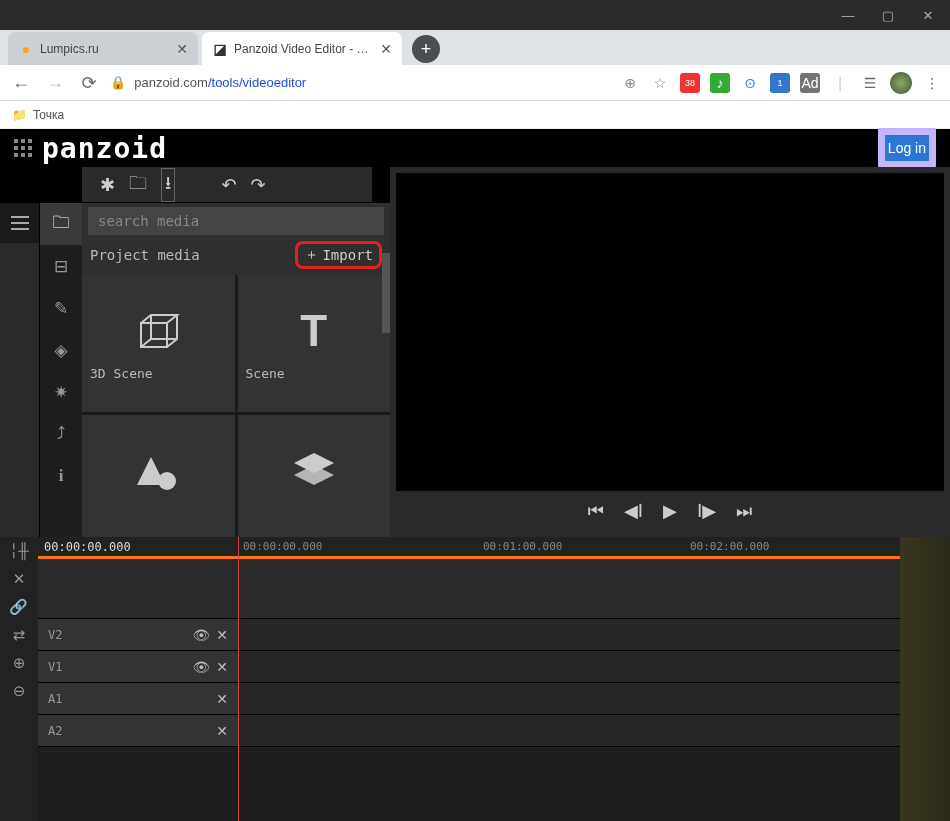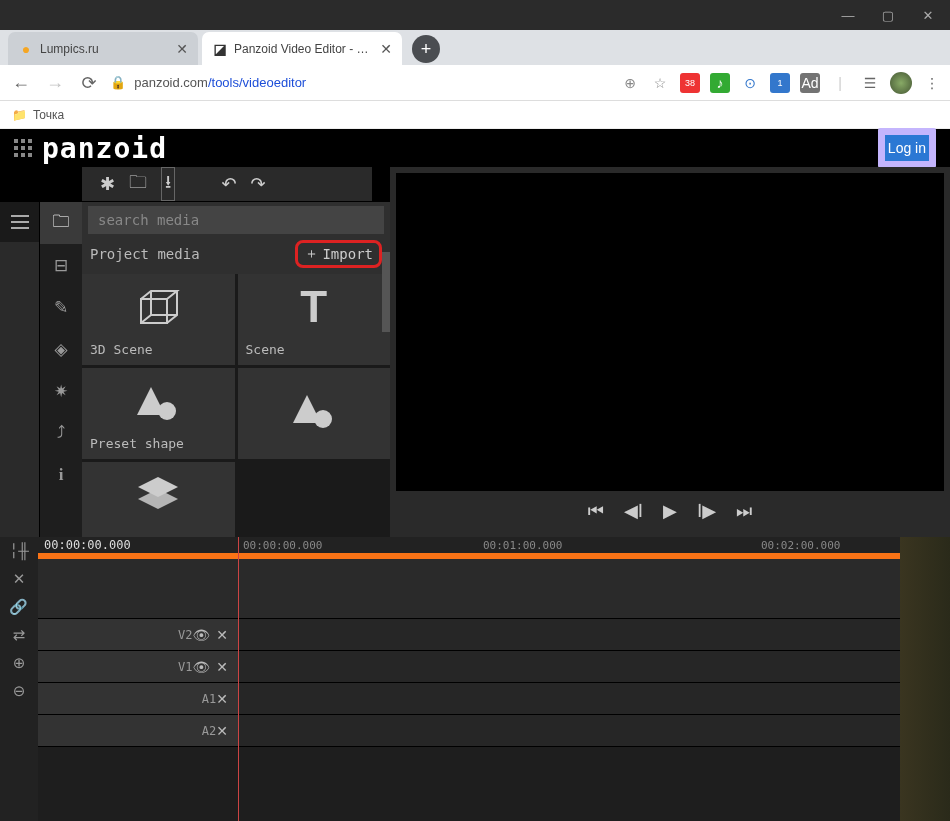--- a/index.html
+++ b/index.html
@@ -54,28 +54,28 @@
 .cell .cicon { font-size: 38px; color: #ccc; height: 50px; display: flex; align-items: center; justify-content: center; }
 .cell .clabel { font-family: monospace; font-size: 13px; color: #bbb; align-self: flex-start; width: 100%; }
 .scrollbar { position: absolute; right: 0; top: 50px; width: 8px; height: 80px; background: #555; }
 .preview { flex: 1; display: flex; flex-direction: column; background: #2a2a2a; padding: 6px; }
 .canvas { flex: 1; background: #000; }
 .controls { height: 40px; display: flex; align-items: center; justify-content: center; gap: 20px; color: #ccc; font-size: 18px; }
 .timeline { flex: 1; background: #1e1e1e; display: flex; }
 .tltools { width: 38px; background: #222; display: flex; flex-direction: column; }
 .tltools .tlt { height: 28px; display: flex; align-items: center; justify-content: center; color: #999; font-size: 15px; }
 .tlmain { flex: 1; display: flex; flex-direction: column; position: relative; }
-.tlruler { height: 22px; background: #222; display: flex; align-items: center; position: relative; border-bottom: 6px solid #f97316; }
+.tlruler { height: 22px; background: #222; display: flex; align-items: center; position: relative; border-bottom: 3px solid #f97316; }
 .tlruler .stamp { position: absolute; font-family: monospace; font-size: 11px; color: #888; }
 .tlruler .cursor-time { font-family: monospace; font-size: 12px; color: #ddd; padding-left: 6px; }
 .playhead { position: absolute; left: 200px; top: 0; bottom: 0; width: 1px; background: #c44; z-index: 5; }
 .tltracks { flex: 1; display: flex; flex-direction: column; }
 .tlspace { height: 60px; background: #2a2a2a; border-bottom: 1px solid #000; }
 .track { height: 32px; display: flex; align-items: center; background: #2f2f2f; border-bottom: 1px solid #000; }
-.trackhead { width: 200px; display: flex; align-items: center; justify-content: flex-end; padding: 0 10px; background: #333; height: 100%; }
+.trackhead { width: 200px; display: flex; align-items: center; justify-content: space-between; padding: 0 10px; background: #333; height: 100%; }
 .trackhead .tname { font-family: monospace; font-size: 12px; color: #999; }
 .trackhead .tctrls { display: flex; gap: 6px; color: #bbb; font-size: 14px; }
 .trackbody { flex: 1; background: #262626; height: 100%; }
 .tledge { width: 50px; background: linear-gradient(90deg,#3a3520,#2a2a1a); }
 svg { display: block; }
 </style>
 </head>
 <body>
 
 <div class="titlebar">
@@ -198,29 +198,20 @@
                         <path d="M8 36 L18 28 L44 28"></path>
                         <path d="M18 28 L18 4"></path>
                       </g>
                     </svg>
                 </div>
                 <div class="clabel">3D Scene</div>
               </div>
               <div class="cell">
                 <div class="cicon" style="font-size:44px;font-weight:bold;font-family:Arial;">T</div>
                 <div class="clabel">Scene</div>
-              </div>
-              <div class="cell">
-                <div class="cicon">
-                  <svg width="50" height="40" viewBox="0 0 50 40">
-                      <polygon points="18,6 4,34 32,34" fill="#ccc"></polygon>
-                      <circle cx="34" cy="30" r="9" fill="#ccc"></circle>
-                    </svg>
-                </div>
-                <div class="clabel">Preset shape</div>
               </div>
               <div class="cell">
                 <div class="cicon">
                   <svg width="50" height="40" viewBox="0 0 50 40">
                       <polygon points="18,6 4,34 32,34" fill="#ccc"></polygon>
                       <circle cx="34" cy="30" r="9" fill="#ccc"></circle>
                     </svg>
                 </div>
                 <div class="clabel"></div>
               </div>
@@ -259,21 +250,21 @@
         <div class="tlt">⇄</div>
         <div class="tlt">⊕</div>
         <div class="tlt">⊖</div>
       </div>
       <div class="tlmain">
         <div class="playhead"></div>
         <div class="tlruler">
           <span class="cursor-time">00:00:00.000</span>
           <span class="stamp" style="left:205px;">00:00:00.000</span>
           <span class="stamp" style="left:445px;">00:01:00.000</span>
-          <span class="stamp" style="left:723px;">00:02:00.000</span>
+          <span class="stamp" style="left:652px;">00:02:00.000</span>
         </div>
         <div class="tltracks">
           <div class="tlspace"></div>
           <div class="track">
             <div class="trackhead">
               <span class="tname">V2</span>
               <span class="tctrls">
                   <span>👁</span>
                   <span>✕</span>
                 </span>

